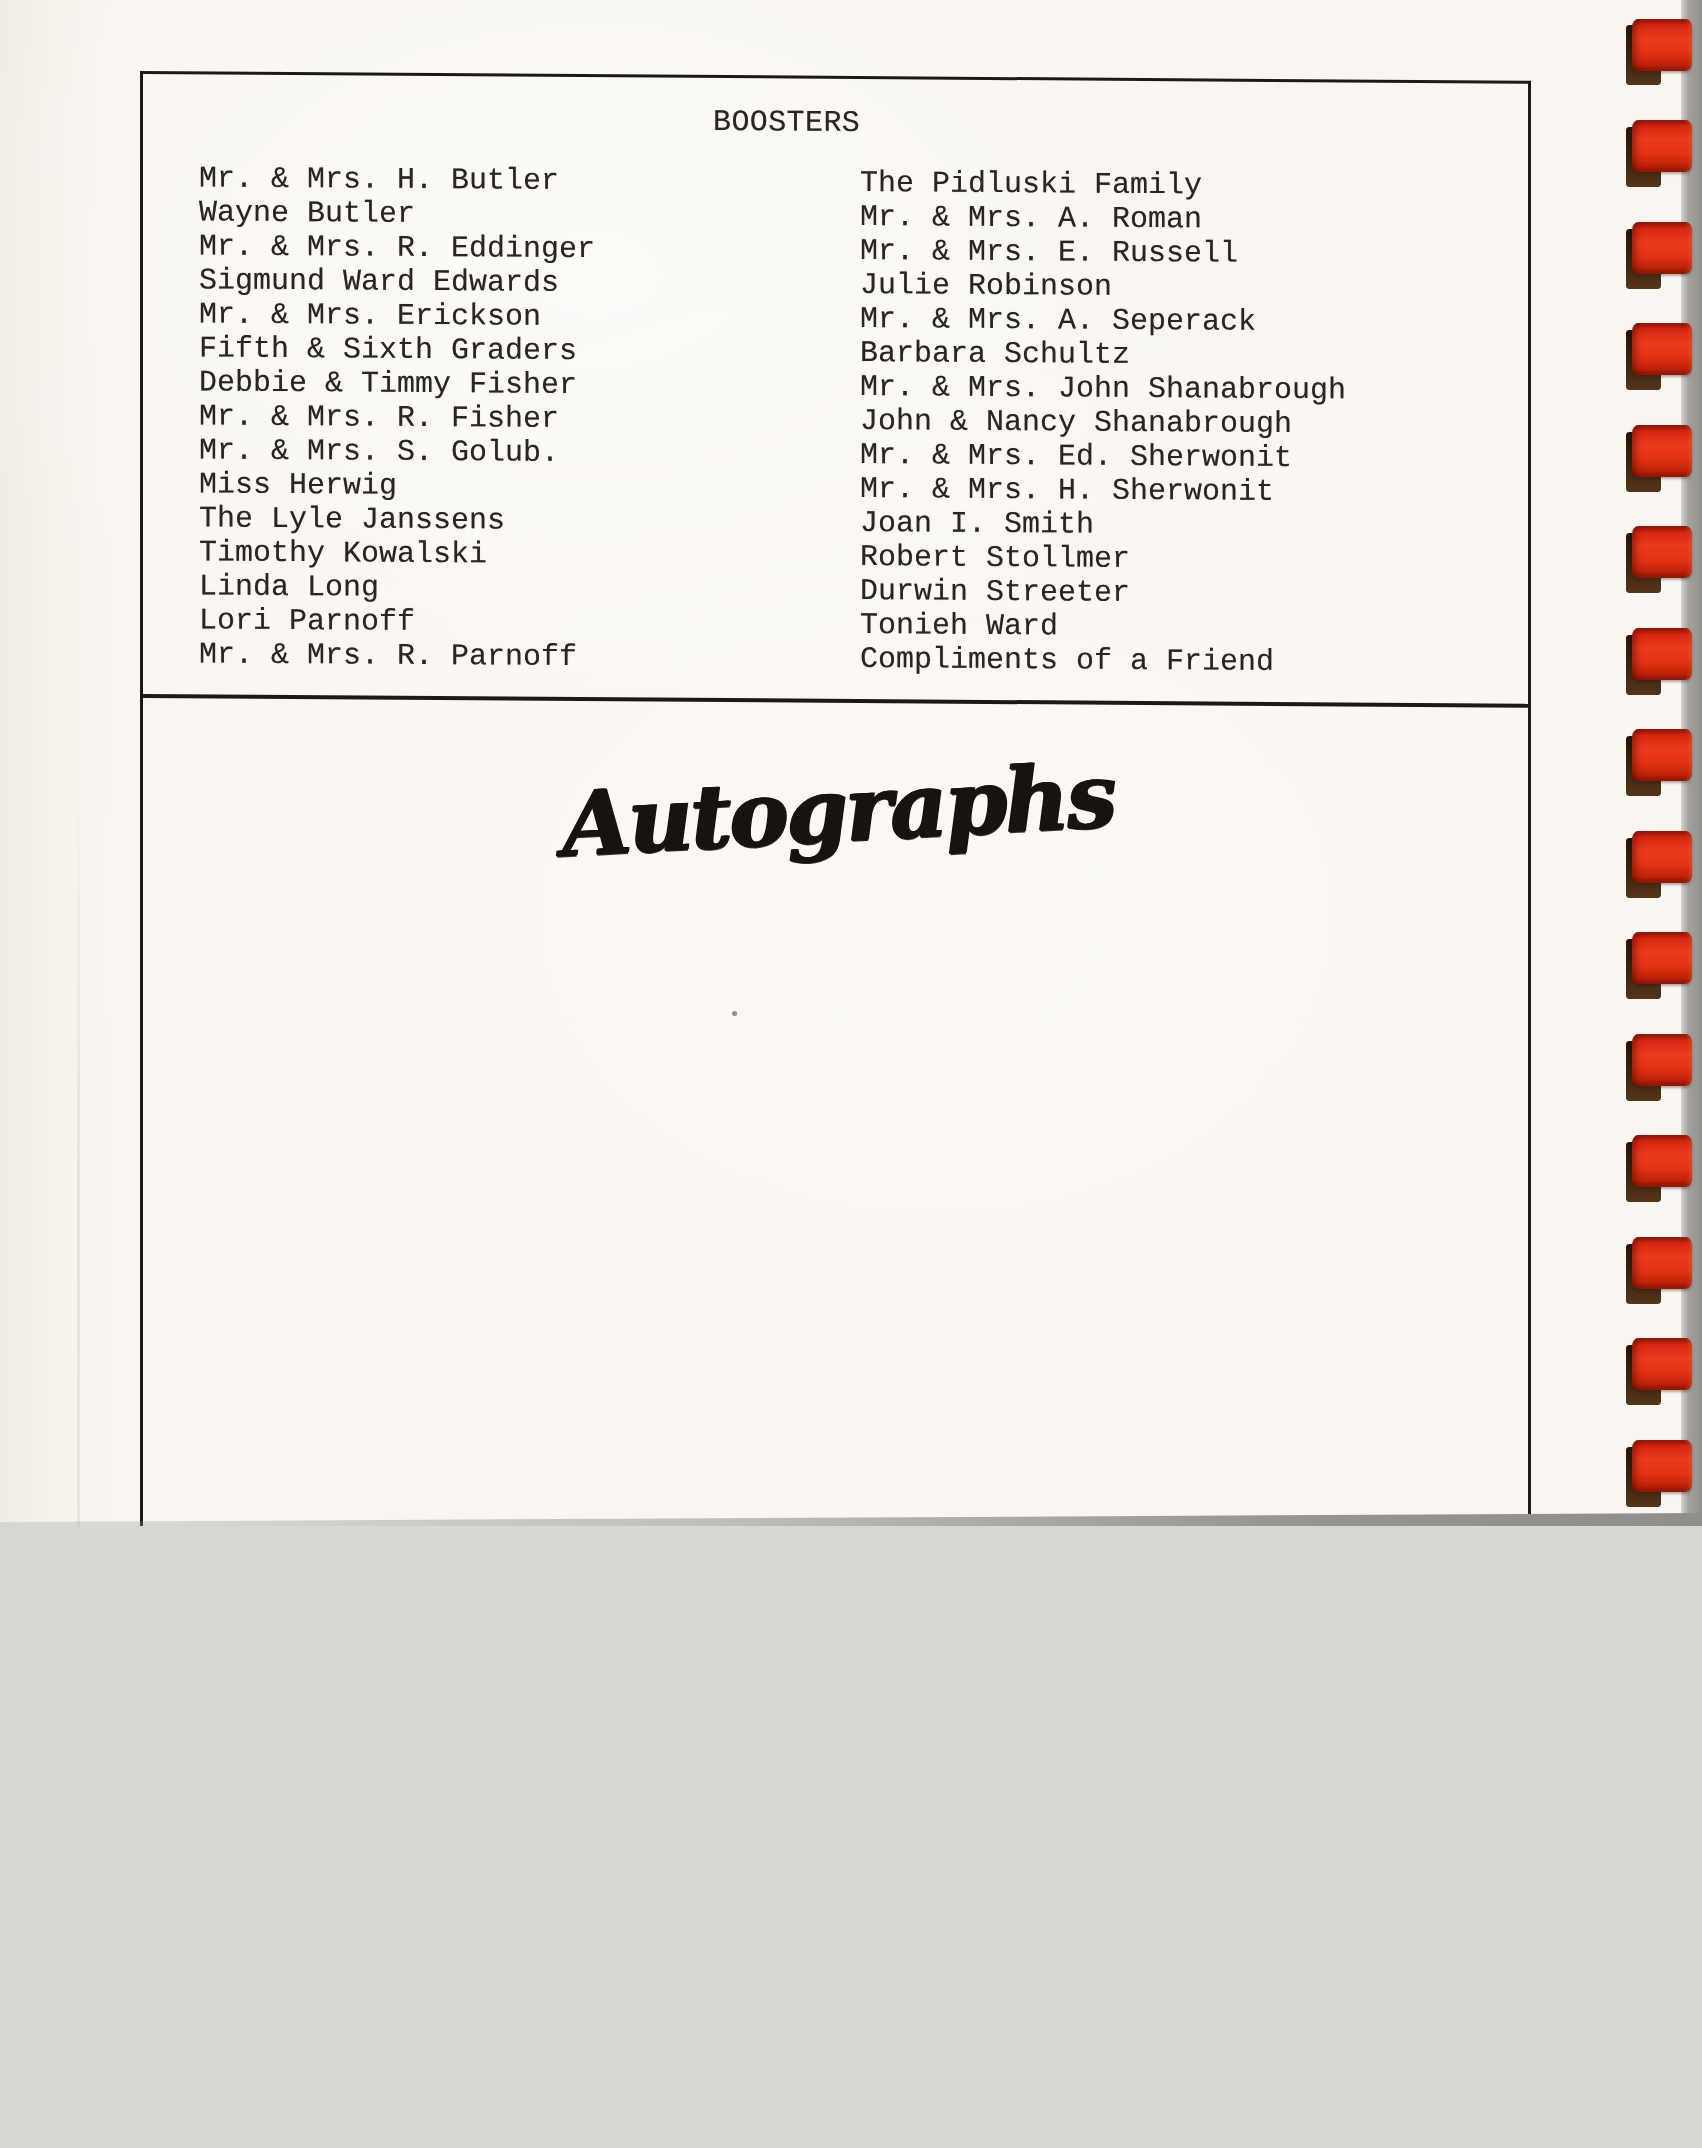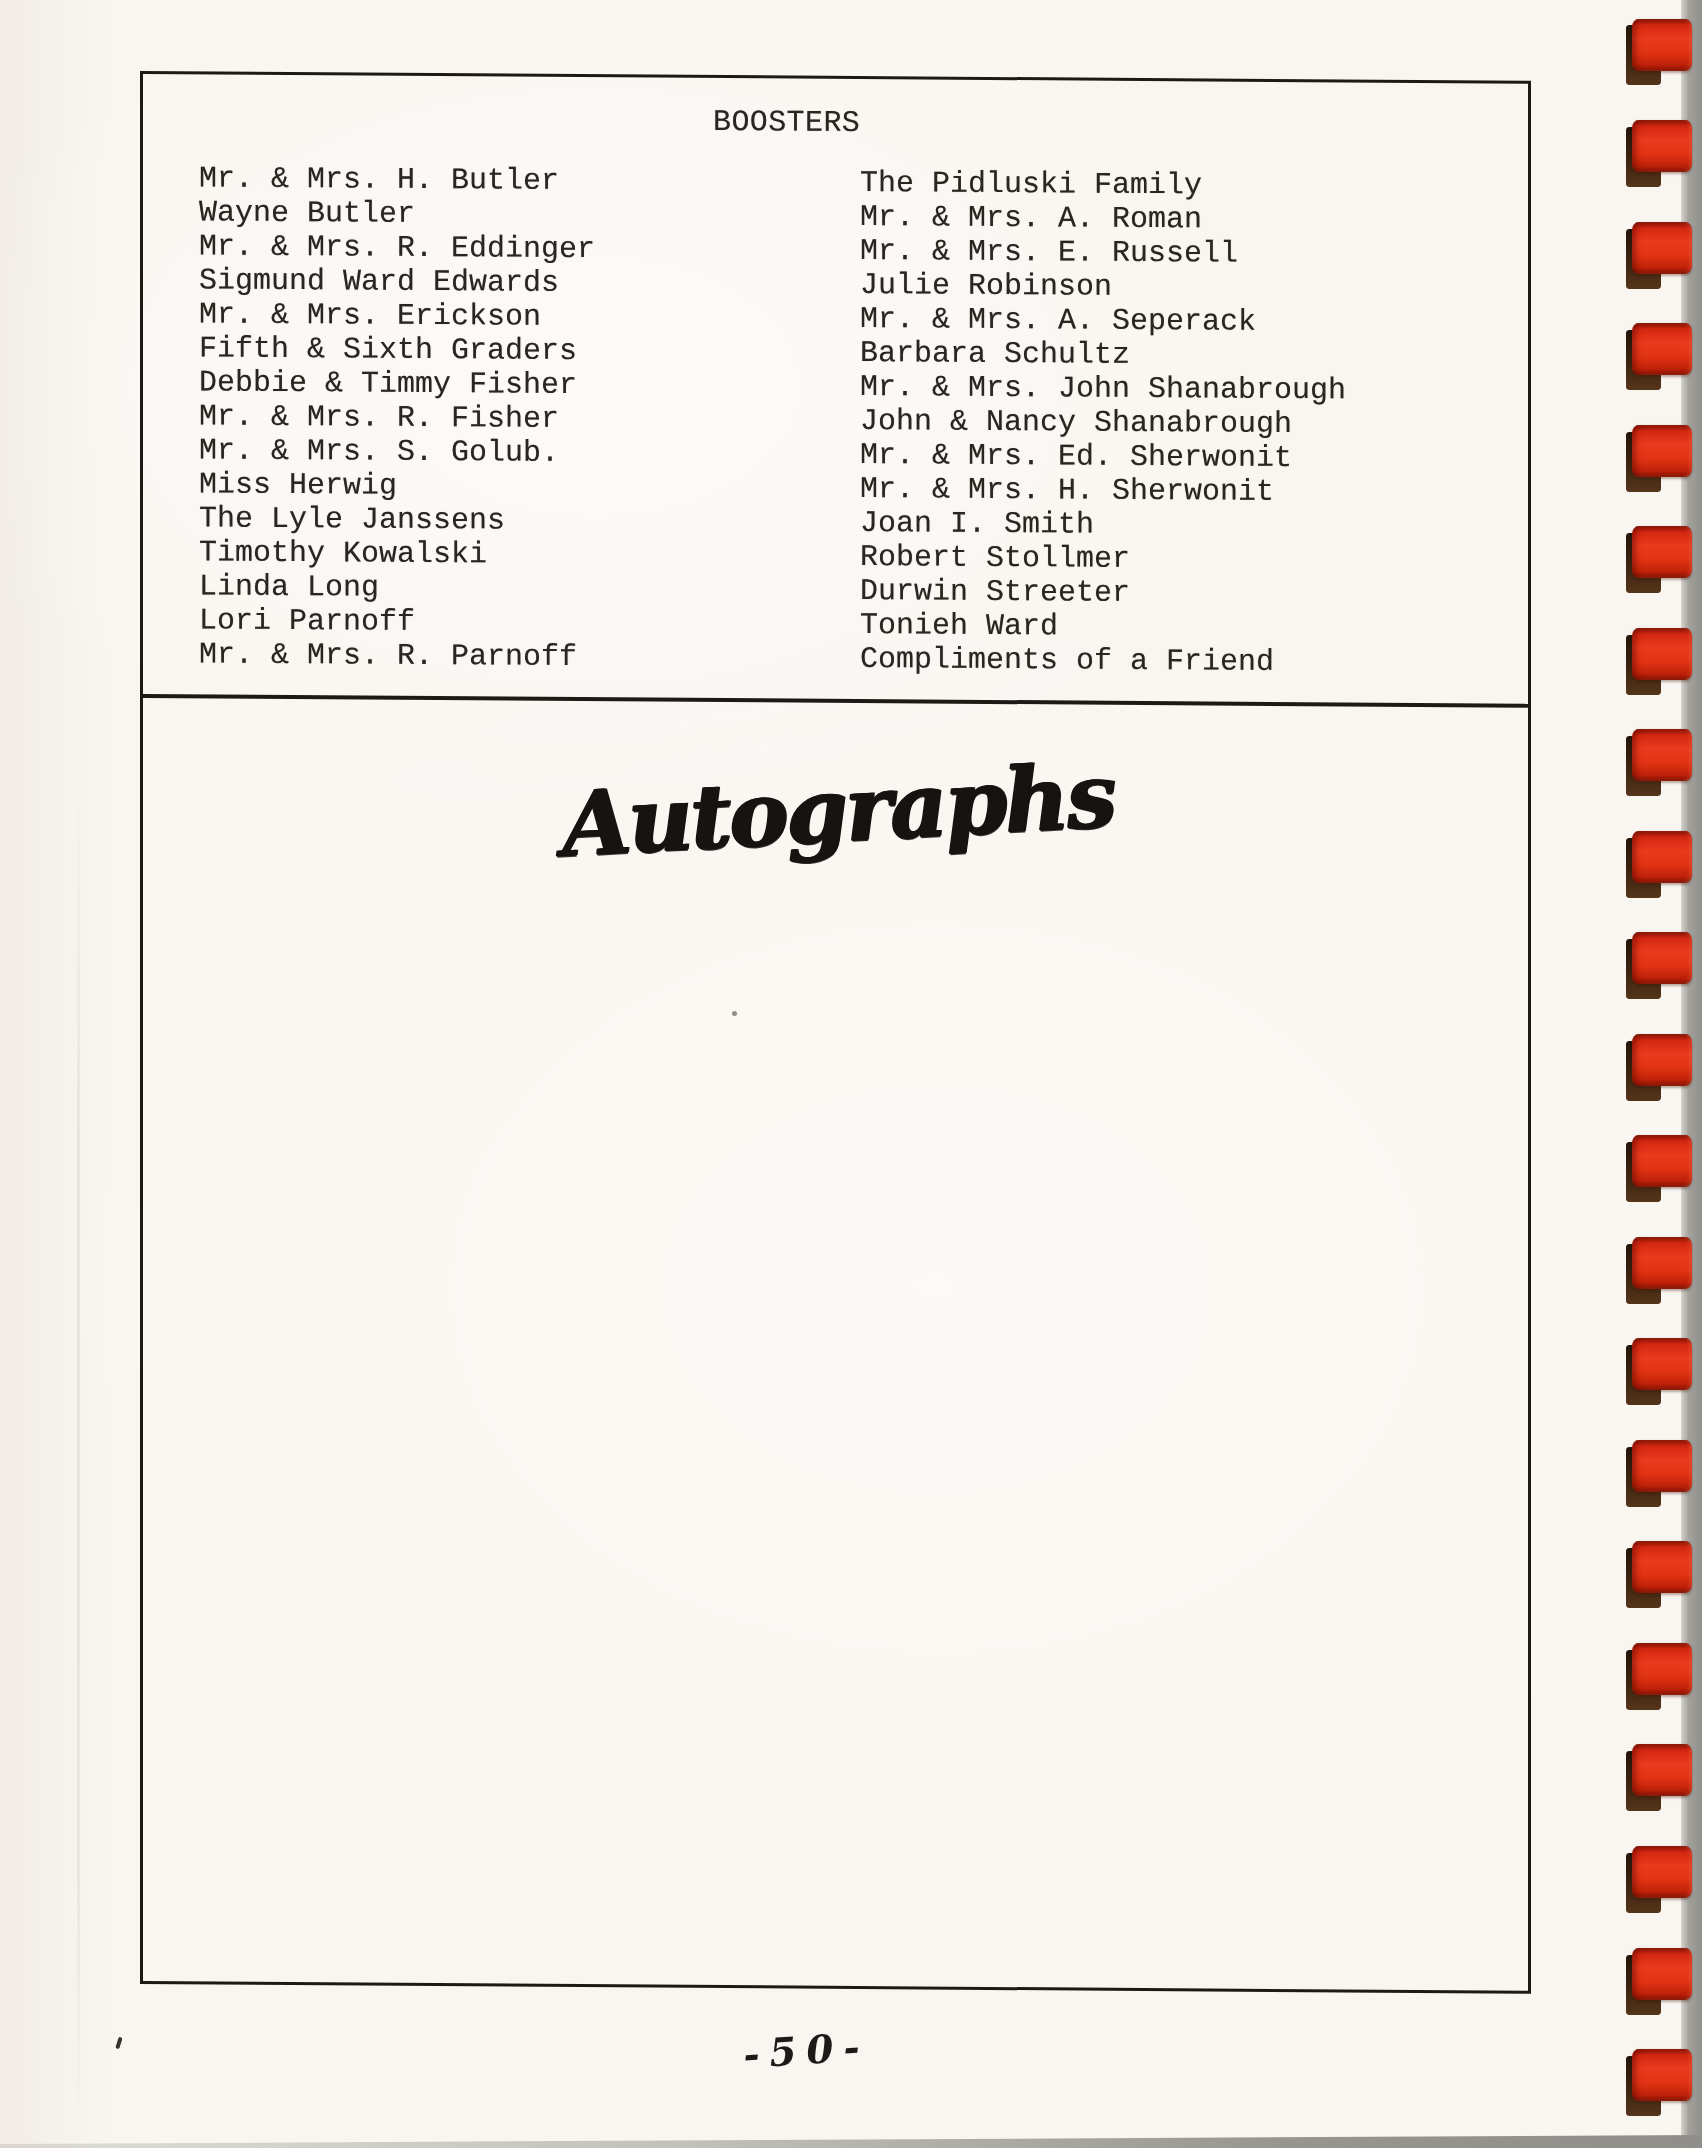--- a/index.html
+++ b/index.html
@@ -1,18 +1,18 @@
 <!DOCTYPE html>
 <html style="font-size:13.4px"><head>
 <meta charset="utf-8">
 <style>
   html,body{margin:0;padding:0;background:#d9d7d3;}
   .scan{
     position:relative;
-    width:1703px;height:2148px;
+    width:1703px;height:1526px;
     overflow:hidden;
     background:
       radial-gradient(1175px 755px at 35% 18%, rgba(255,255,255,0.55), rgba(255,255,255,0) 60%),
       radial-gradient(1343px 1007px at 55% 60%, rgba(255,253,250,0.5), rgba(255,255,255,0) 70%),
       linear-gradient(90deg, #f1ece5 0px, #f9f6f1 109px),
       #f8f5f0;
     font-family:"Liberation Mono", monospace;
   }
   
   .crease{

